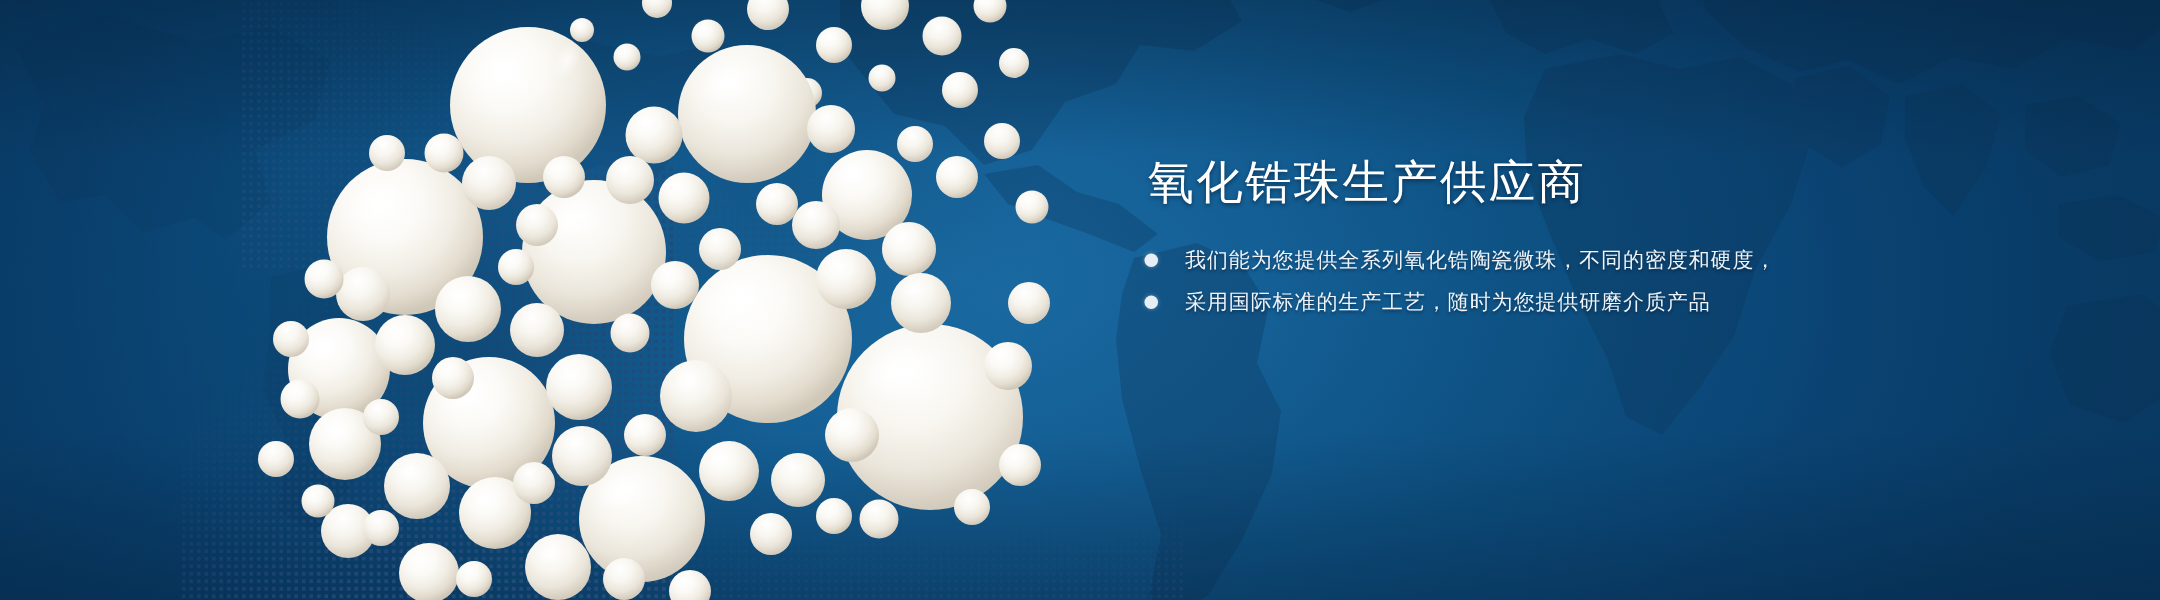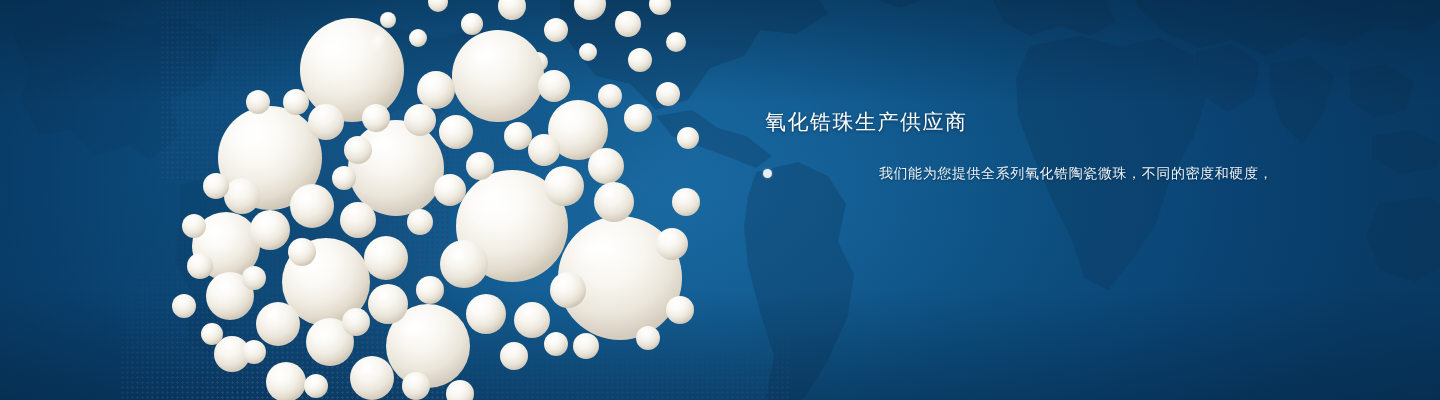--- a/index.html
+++ b/index.html
@@ -125,32 +125,31 @@
 
   
   .copy {
     position: absolute;
     left: 762px;
     top: 105px;
     width: 600px;
   }
   .headline {
     color: #ffffff;
-    font-size: 21px;
+    font-size: 31px;
     line-height: 34px;
     font-weight: 500;
     letter-spacing: 1.5px;
     margin: 0 0 22px 3px;
     text-shadow: 0 1px 3px rgba(2,20,40,0.55);
   }
   .bullets {
     list-style: none;
     margin: 0;
     padding: 0;
-    text-align: center;
   }
   .bullet {
     position: relative;
     padding-left: 28px;
     color: #eef4fa;
     font-size: 14px;
     line-height: 24px;
     letter-spacing: 0.6px;
     margin-bottom: 4px;
     text-shadow: 0 1px 2px rgba(2,20,40,0.5);
@@ -402,17 +401,21 @@
     <h1 class="headline">氧化锆珠生产供应商</h1>
 
     <ul class="bullets">
 
       <li class="bullet">
         <span class="dot"></span>
         <span class="line">我们能为您提供全系列氧化锆陶瓷微珠，不同的密度和硬度，</span>
       </li>
 
 
+      <li class="bullet">
+        <span class="dot"></span>
+        <span class="line">采用国际标准的生产工艺，随时为您提供研磨介质产品</span>
+      </li>
 
     </ul>
   </div>
 
 </div>
 
 </body></html>

